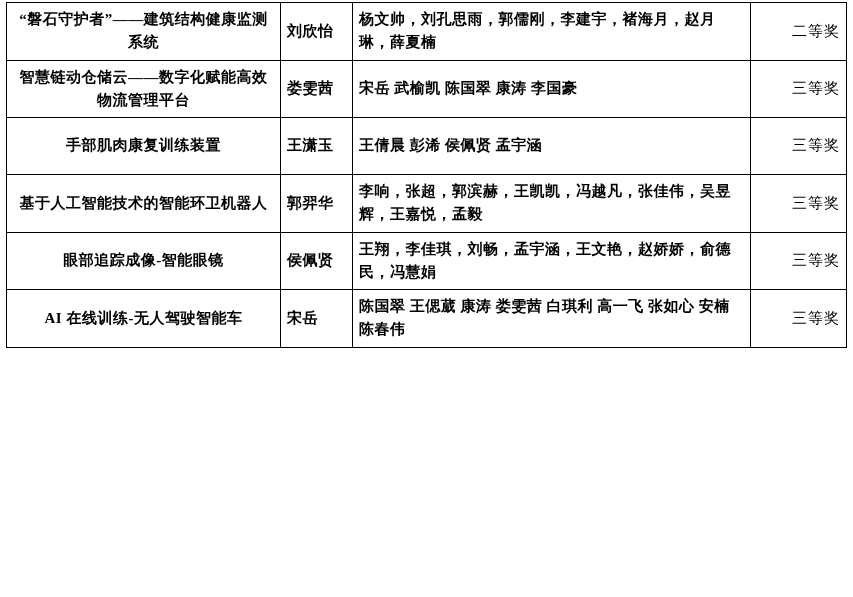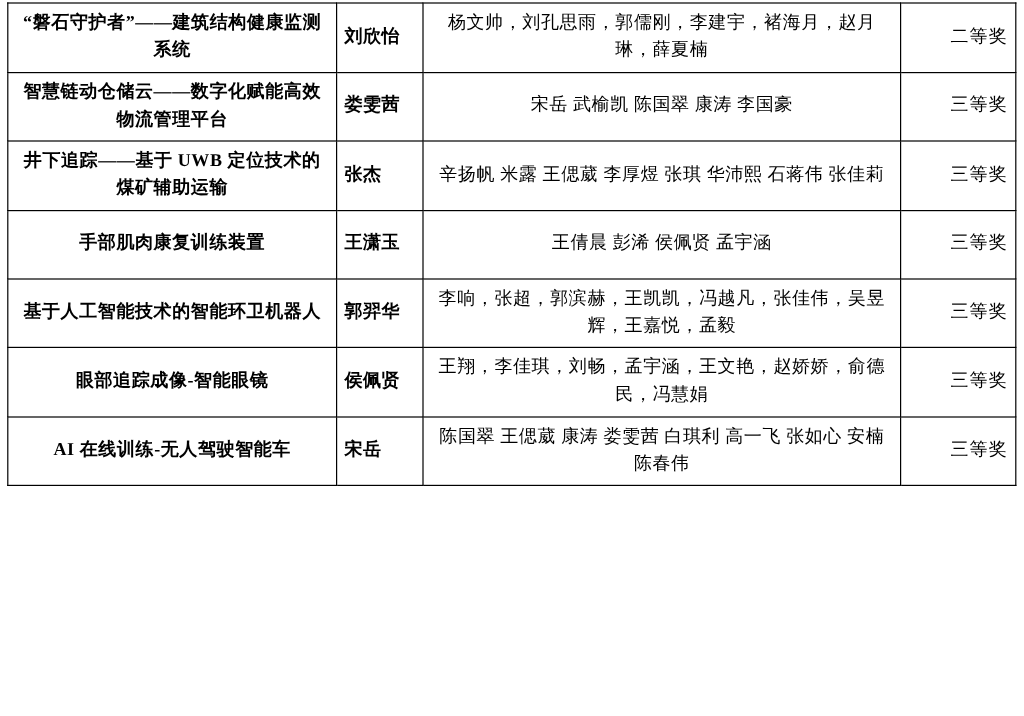--- a/index.html
+++ b/index.html
@@ -40,22 +40,22 @@
   td.project {
     text-align: center;
     font-weight: bold;
     letter-spacing: 0.5px;
   }
   td.leader {
     font-weight: bold;
     letter-spacing: 0.5px;
   }
   td.members {
-    text-align: center;
-    font-weight: normal;
+    text-align: left;
+    font-weight: bold;
     letter-spacing: 0.5px;
   }
   td.prize {
     text-align: right;
     font-weight: normal;
     letter-spacing: 1px;
   }
   .row-tall td { height: 46px; }
 </style>
 </head>
@@ -76,26 +76,20 @@
         <td class="members">杨文帅，刘孔思雨，郭儒刚，李建宇，褚海月，赵月琳，薛夏楠</td>
         <td class="prize">二等奖</td>
       </tr>
       <tr class="row-tall">
         <td class="project">智慧链动仓储云——数字化赋能高效物流管理平台</td>
         <td class="leader">娄雯茜</td>
         <td class="members">宋岳 武榆凯 陈国翠 康涛 李国豪</td>
         <td class="prize">三等奖</td>
       </tr>
       <tr class="row-tall">
-        <td class="project">井下追踪——基于 UWB 定位技术的煤矿辅助运输</td>
-        <td class="leader">张杰</td>
-        <td class="members">辛扬帆 米露 王偲葳 李厚煜 张琪 华沛熙 石蒋伟 张佳莉</td>
-        <td class="prize">三等奖</td>
-      </tr>
-      <tr class="row-tall">
         <td class="project">手部肌肉康复训练装置</td>
         <td class="leader">王潇玉</td>
         <td class="members">王倩晨 彭浠 侯佩贤 孟宇涵</td>
         <td class="prize">三等奖</td>
       </tr>
       <tr class="row-tall">
         <td class="project">基于人工智能技术的智能环卫机器人</td>
         <td class="leader">郭羿华</td>
         <td class="members">李响，张超，郭滨赫，王凯凯，冯越凡，张佳伟，吴昱辉，王嘉悦，孟毅</td>
         <td class="prize">三等奖</td>

